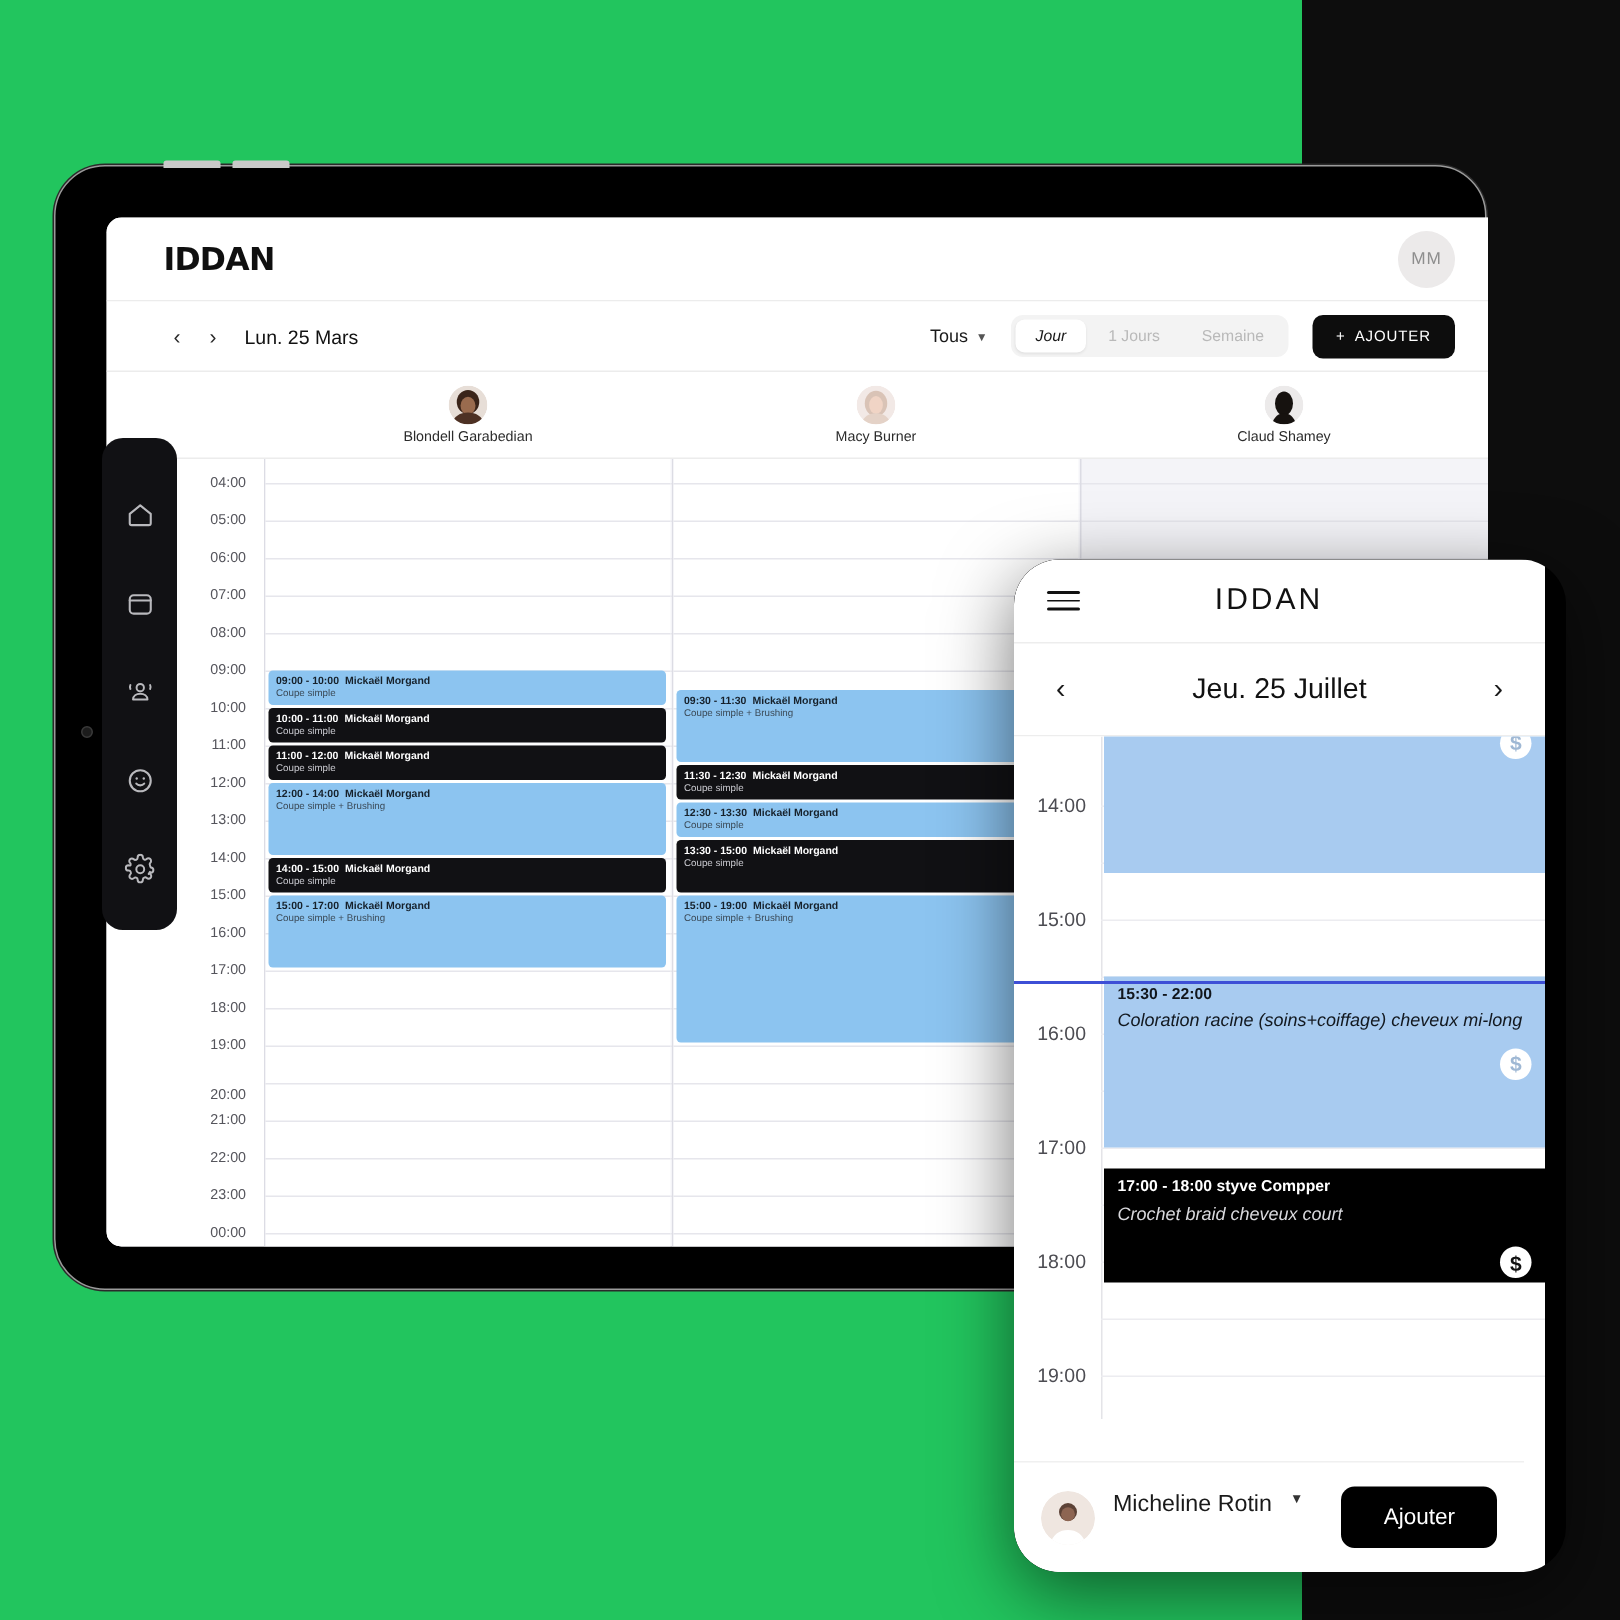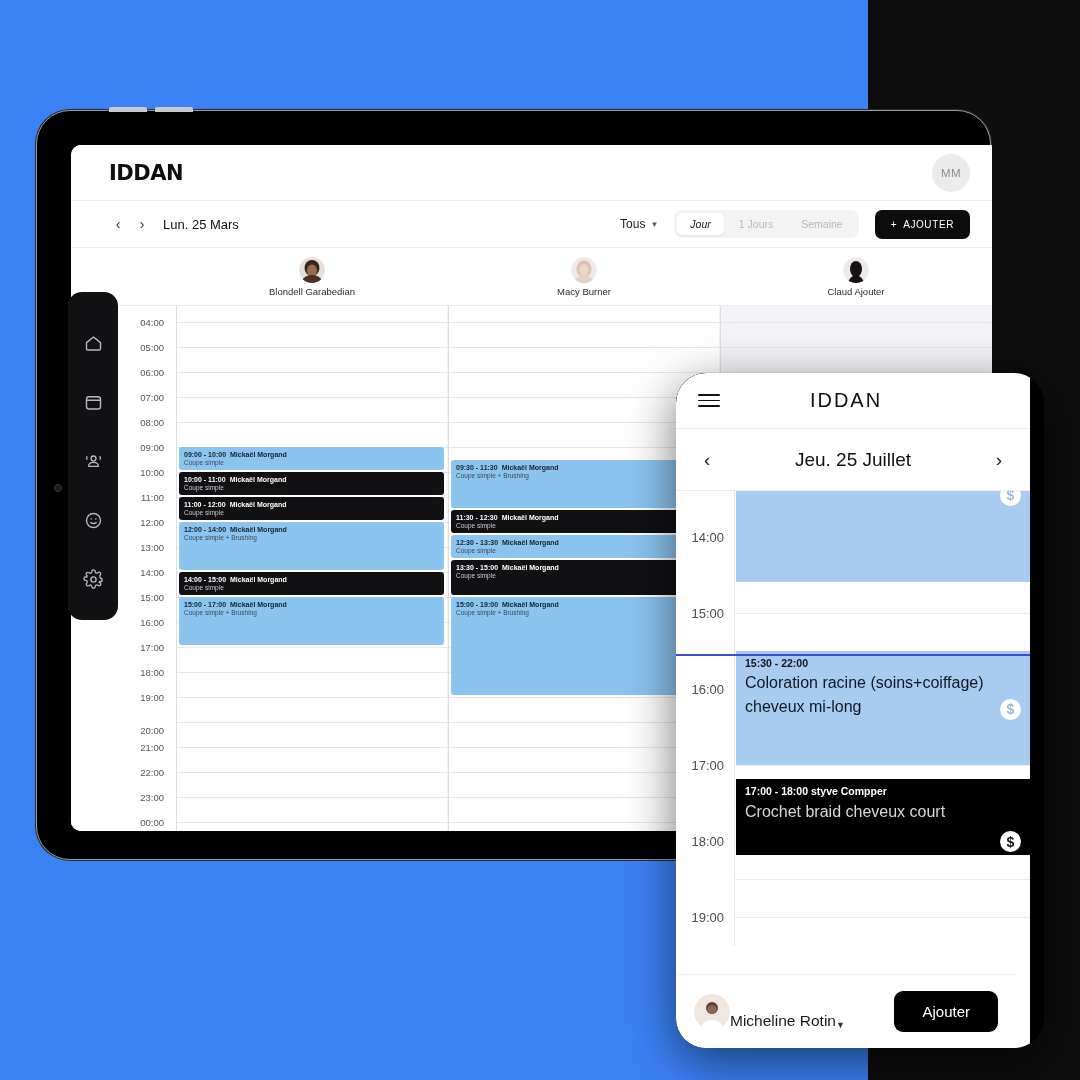--- a/index.html
+++ b/index.html
@@ -2,21 +2,21 @@
 <html><head>
 <meta charset="utf-8">
 <style>
   * { box-sizing: border-box; margin: 0; padding: 0; }
   html, body {
     width: 1080px; height: 1080px;
     background: #0d0d0d;
     font-family: "Liberation Sans", sans-serif;
     overflow: hidden;
   }
-  #stage { position: relative; width: 868px; height: 1080px; background: #3b82f6; }
+  #stage { position: relative; width: 868px; height: 1080px; background: #22c55e; }
 
   
   #tablet {
     position: absolute; left: 36px; top: 110px;
     width: 955px; height: 750px;
     background: #000;
     border-radius: 34px;
     border: 1.5px solid #9a9a9a;
     box-shadow: 0 0 0 1px #2a2a2a;
   }
@@ -125,30 +125,30 @@
   .p-cal { position:relative; height:455px; background:#fff; overflow:hidden; }
   .p-times { position:absolute; left:0; top:0; width:58px; bottom:0; }
   .p-time-lbl { position:absolute; right:10px; font-size:13px; color:#4c4c52; transform:translateY(-50%); }
   .p-grid { position:absolute; left:58px; right:0; top:0; bottom:0; }
   .p-hline { position:absolute; left:0; right:0; height:1px; background:#ececf0; }
   .p-vline { position:absolute; left:0; top:0; bottom:0; width:1px; background:#e4e4e8; }
   .p-appt { position:absolute; left:2px; right:0; overflow:hidden; padding:5px 9px; cursor:pointer; }
   .p-appt.blue { background:#a8cbf0; }
   .p-appt.dark { background:#000; }
   .p-appt-t { font-size:10.5px; font-weight:700; line-height:1.5; }
-  .p-appt-s { font-size:16px; line-height:1.5; }
+  .p-appt-s { font-size:12px; line-height:1.5;font-style:italic; }
   .p-appt.blue .p-appt-t { color:#11161c; }
   .p-appt.blue .p-appt-s { color:#12181f; }
   .p-appt.dark .p-appt-t { color:#fff; }
   .p-appt.dark .p-appt-s { color:#d8d8dc; }
   .dollar { position:absolute; right:9px; width:21px; height:21px; border-radius:50%; background:#fff; color:#9fb8d4;
             display:flex; align-items:center; justify-content:center; font-size:14px; font-weight:700; }
   .p-nowline { position:absolute; left:0; right:0; height:2px; background:#3d4fd6; z-index:5; }
   .p-bottom { position:absolute; left:0; right:14px; bottom:0; height:74px; background:#fff; display:flex; align-items:center; padding:0 18px; border-top:1px solid #f0f0f0; }
-  .p-user { display:flex; align-items:flex-end; }
+  .p-user { display:flex; align-items:flex-start; gap:12px; }
   .p-user-av { width:36px; height:36px; border-radius:50%; overflow:hidden; }
   .p-user-name { font-size:15.5px; color:#1a1a1a; }
   .p-user-chev { font-size:9px; color:#333; }
   .btn-p-ajouter { margin-left:auto; background:#000; color:#fff; font-size:15px; border:none; border-radius:9px; padding:12px 28px; cursor:pointer; }
 </style>
 </head>
 <body>
 
 <div id="stage">
 
@@ -207,21 +207,21 @@
                 <path d="M3 26c1.2-5 5.2-7.5 10-7.5s8.8 2.5 10 7.5z" fill="#e4d2c7"></path>
               </svg></div>
             <div class="staff-name">Macy Burner</div>
           </div>
           <div class="staff-col">
             <div class="staff-av"><svg width="26" height="26" viewBox="0 0 26 26">
                 <circle cx="13" cy="13" r="13" fill="#eceaea"></circle>
                 <ellipse cx="13" cy="12" rx="6" ry="8" fill="#16120f"></ellipse>
                 <path d="M5 26c1.1-5 4.3-7.5 8-7.5s6.9 2.5 8 7.5z" fill="#16120f"></path>
               </svg></div>
-            <div class="staff-name">Claud Ajouter</div>
+            <div class="staff-name">Claud Shamey</div>
           </div>
         </div>
 
       <div class="t-cal">
         <div class="t-times" id="t-times">
             <div class="t-time-lbl" style="top: 16px;">04:00</div>
             <div class="t-time-lbl" style="top: 41px;">05:00</div>
             <div class="t-time-lbl" style="top: 66px;">06:00</div>
             <div class="t-time-lbl" style="top: 91px;">07:00</div>
             <div class="t-time-lbl" style="top: 116px;">08:00</div>

